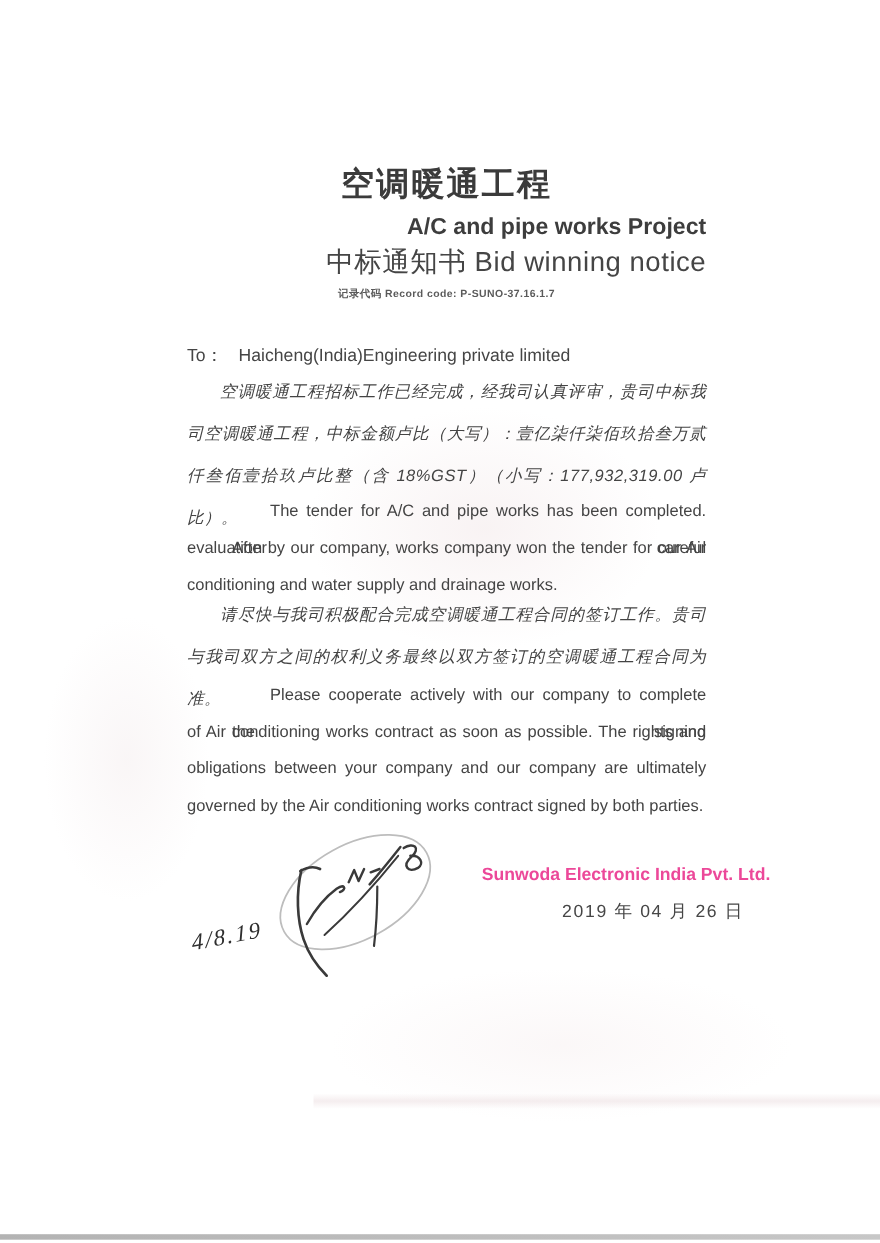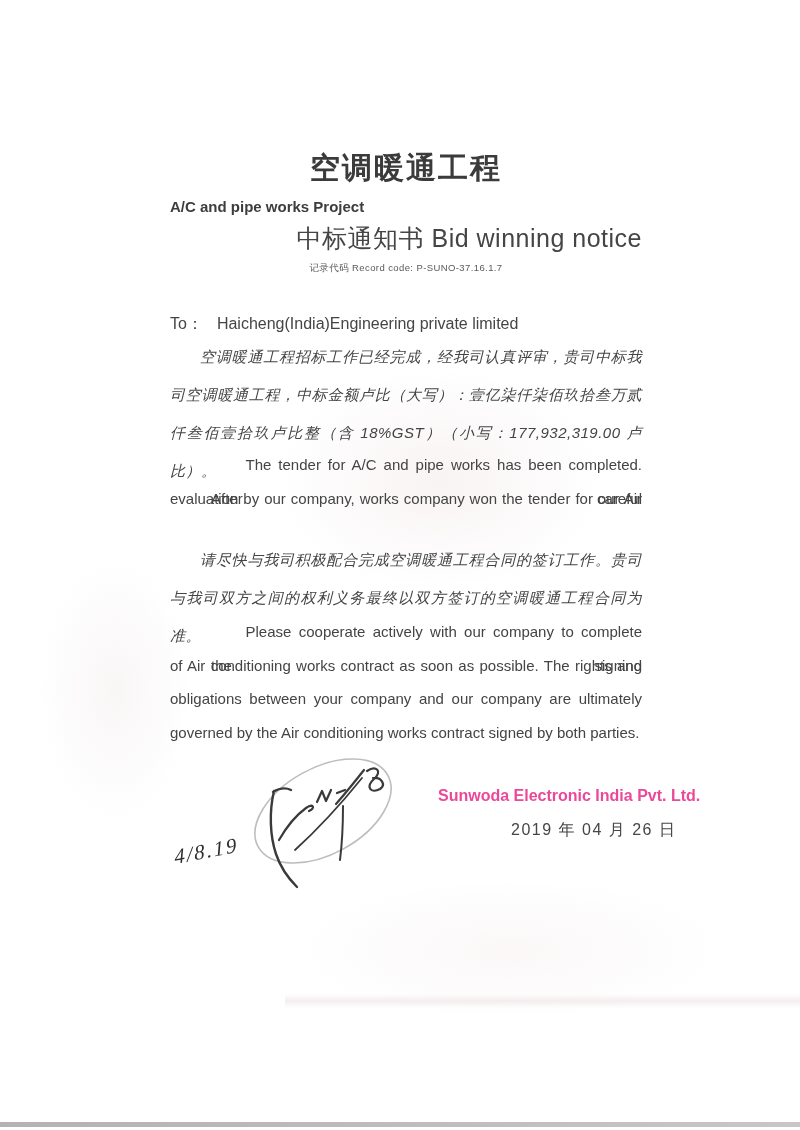--- a/index.html
+++ b/index.html
@@ -24,23 +24,23 @@
   .page-bottom-smudge{position:absolute;left:285px;top:994px;width:515px;height:14px;
     background:linear-gradient(to bottom,rgba(240,228,230,0),rgba(238,226,228,.6),rgba(240,228,230,0));}
   .scan-bottom-bar{position:absolute;left:0;top:1122px;width:800px;height:5px;
     background:linear-gradient(to right,#b3b3b3,#c7c7c7);}
   
   .doc{position:absolute;left:170px;top:0;width:472px;height:852px;}
   .doc > div{position:absolute;left:0;width:472px;}
   .title-cn{top:150px;text-align:center;
     font-family:"Liberation Serif","DejaVu Serif",serif;
     font-size:30px;font-weight:bold;letter-spacing:2px;color:#3b3b3b;line-height:36px;}
-  .subtitle-en{top:197px;text-align:left;font-size:15px;font-weight:bold;color:#3d3d3d;line-height:20px;}
+  .subtitle-en{top:197px;text-align:right;font-size:21px;font-weight:bold;color:#3d3d3d;line-height:20px;}
   .notice-title{top:222px;text-align:right;font-size:25px;font-weight:400;color:#454545;line-height:32px;letter-spacing:.5px;}
-  .record-code{top:262px;text-align:center;font-size:9.5px;font-weight:normal;color:#5a5a5a;letter-spacing:.4px;line-height:12px;}
+  .record-code{top:262px;text-align:center;font-size:9.5px;font-weight:bold;color:#5a5a5a;letter-spacing:.4px;line-height:12px;}
   .to-line{top:313px;font-size:16px;color:#454545;line-height:22px;}
   .to-line .to-label{margin-right:14px;}
   .para{color:#444444;text-align:justify;}
   .para .line{display:block;}
   .para .jl{text-align-last:justify;}
   .cn{font-size:15px;letter-spacing:.5px;font-style:italic;}
   .cn .line{line-height:38px;height:38px;}
   .cn1{top:338px;}
   .cn2{top:541px;}
   .en{font-size:15px;}
@@ -83,20 +83,21 @@
 
     <div class="para cn cn1 ind1">
       <span class="line jl">空调暖通工程招标工作已经完成，经我司认真评审，贵司中标我</span>
       <span class="line jl">司空调暖通工程，中标金额卢比（大写）：壹亿柒仟柒佰玖拾叁万贰</span>
       <span class="line">仟叁佰壹拾玖卢比整（含 18%GST）（小写：177,932,319.00 卢比）。</span>
     </div>
 
     <div class="para en en1 ind2">
       <span class="line jl">The tender for A/C and pipe works has been completed. After careful</span>
       <span class="line jl">evaluation by our company, works company won the tender for our Air</span>
+      <span class="line">conditioning and water supply and drainage works.</span>
     </div>
 
     <div class="para cn cn2 ind1">
       <span class="line jl">请尽快与我司积极配合完成空调暖通工程合同的签订工作。贵司</span>
       <span class="line">与我司双方之间的权利义务最终以双方签订的空调暖通工程合同为准。</span>
     </div>
 
     <div class="para en en2 ind2">
       <span class="line jl">Please cooperate actively with our company to complete the signing</span>
       <span class="line jl">of Air conditioning works contract as soon as possible. The rights and</span>

